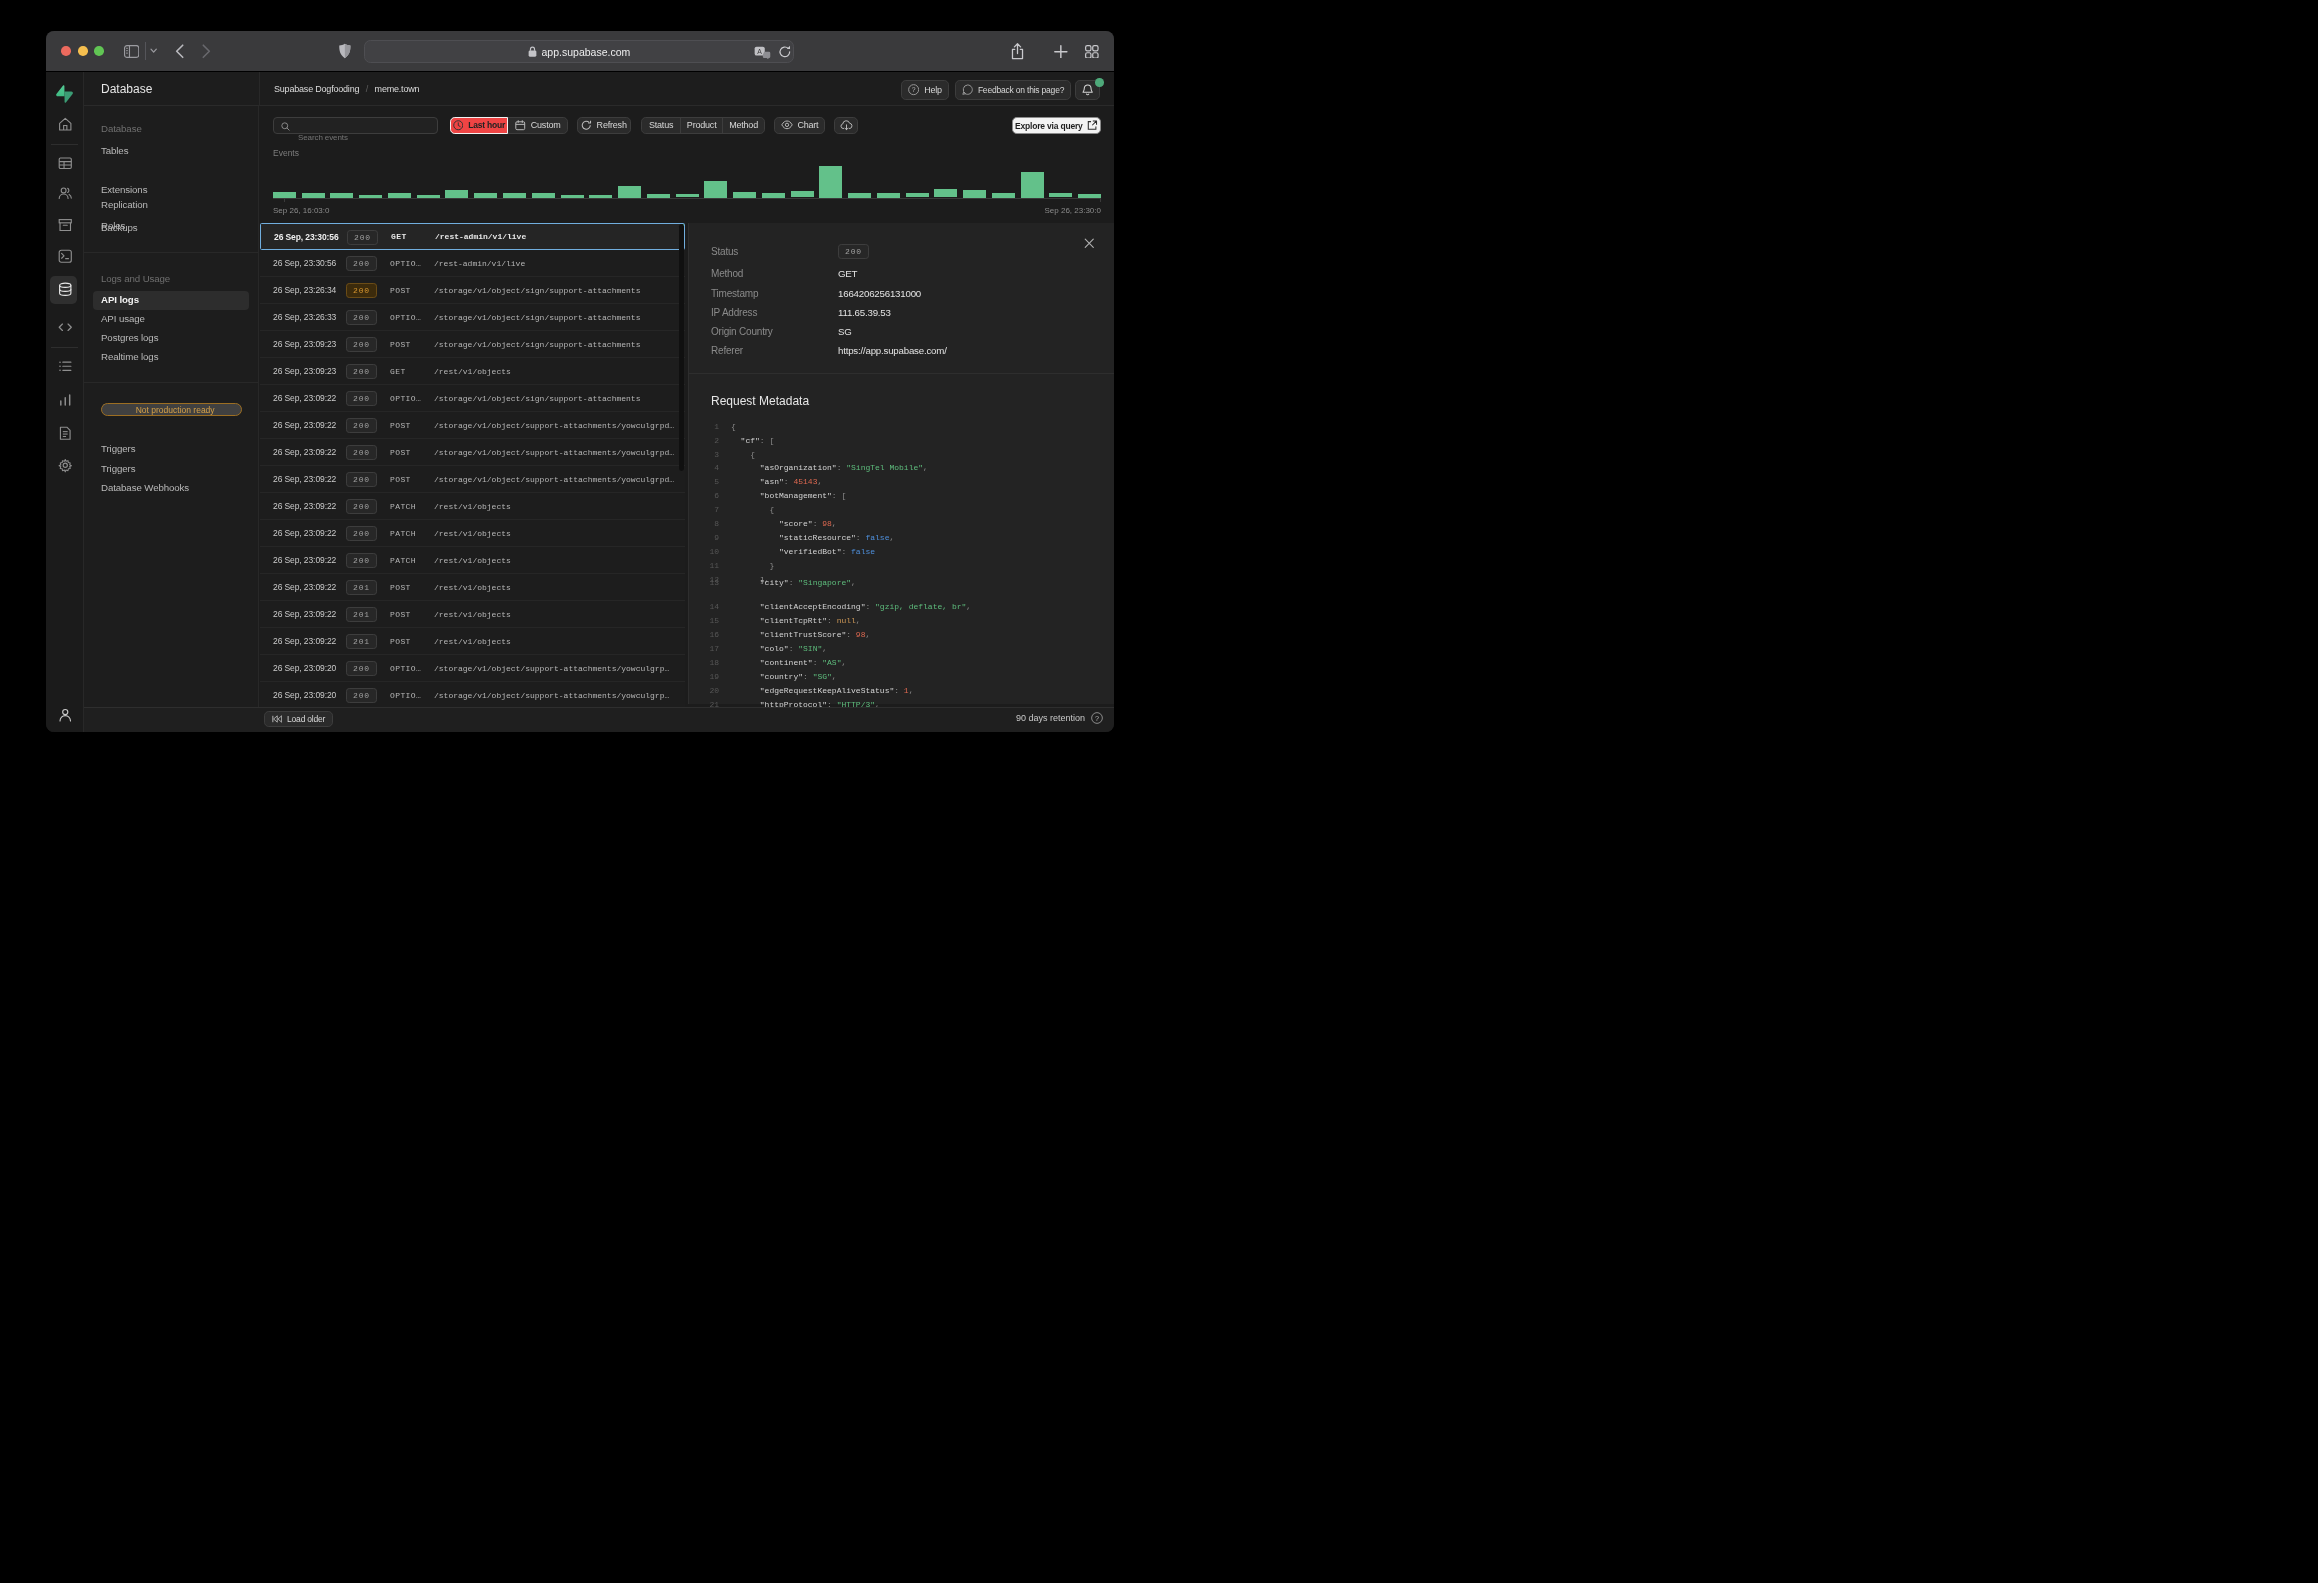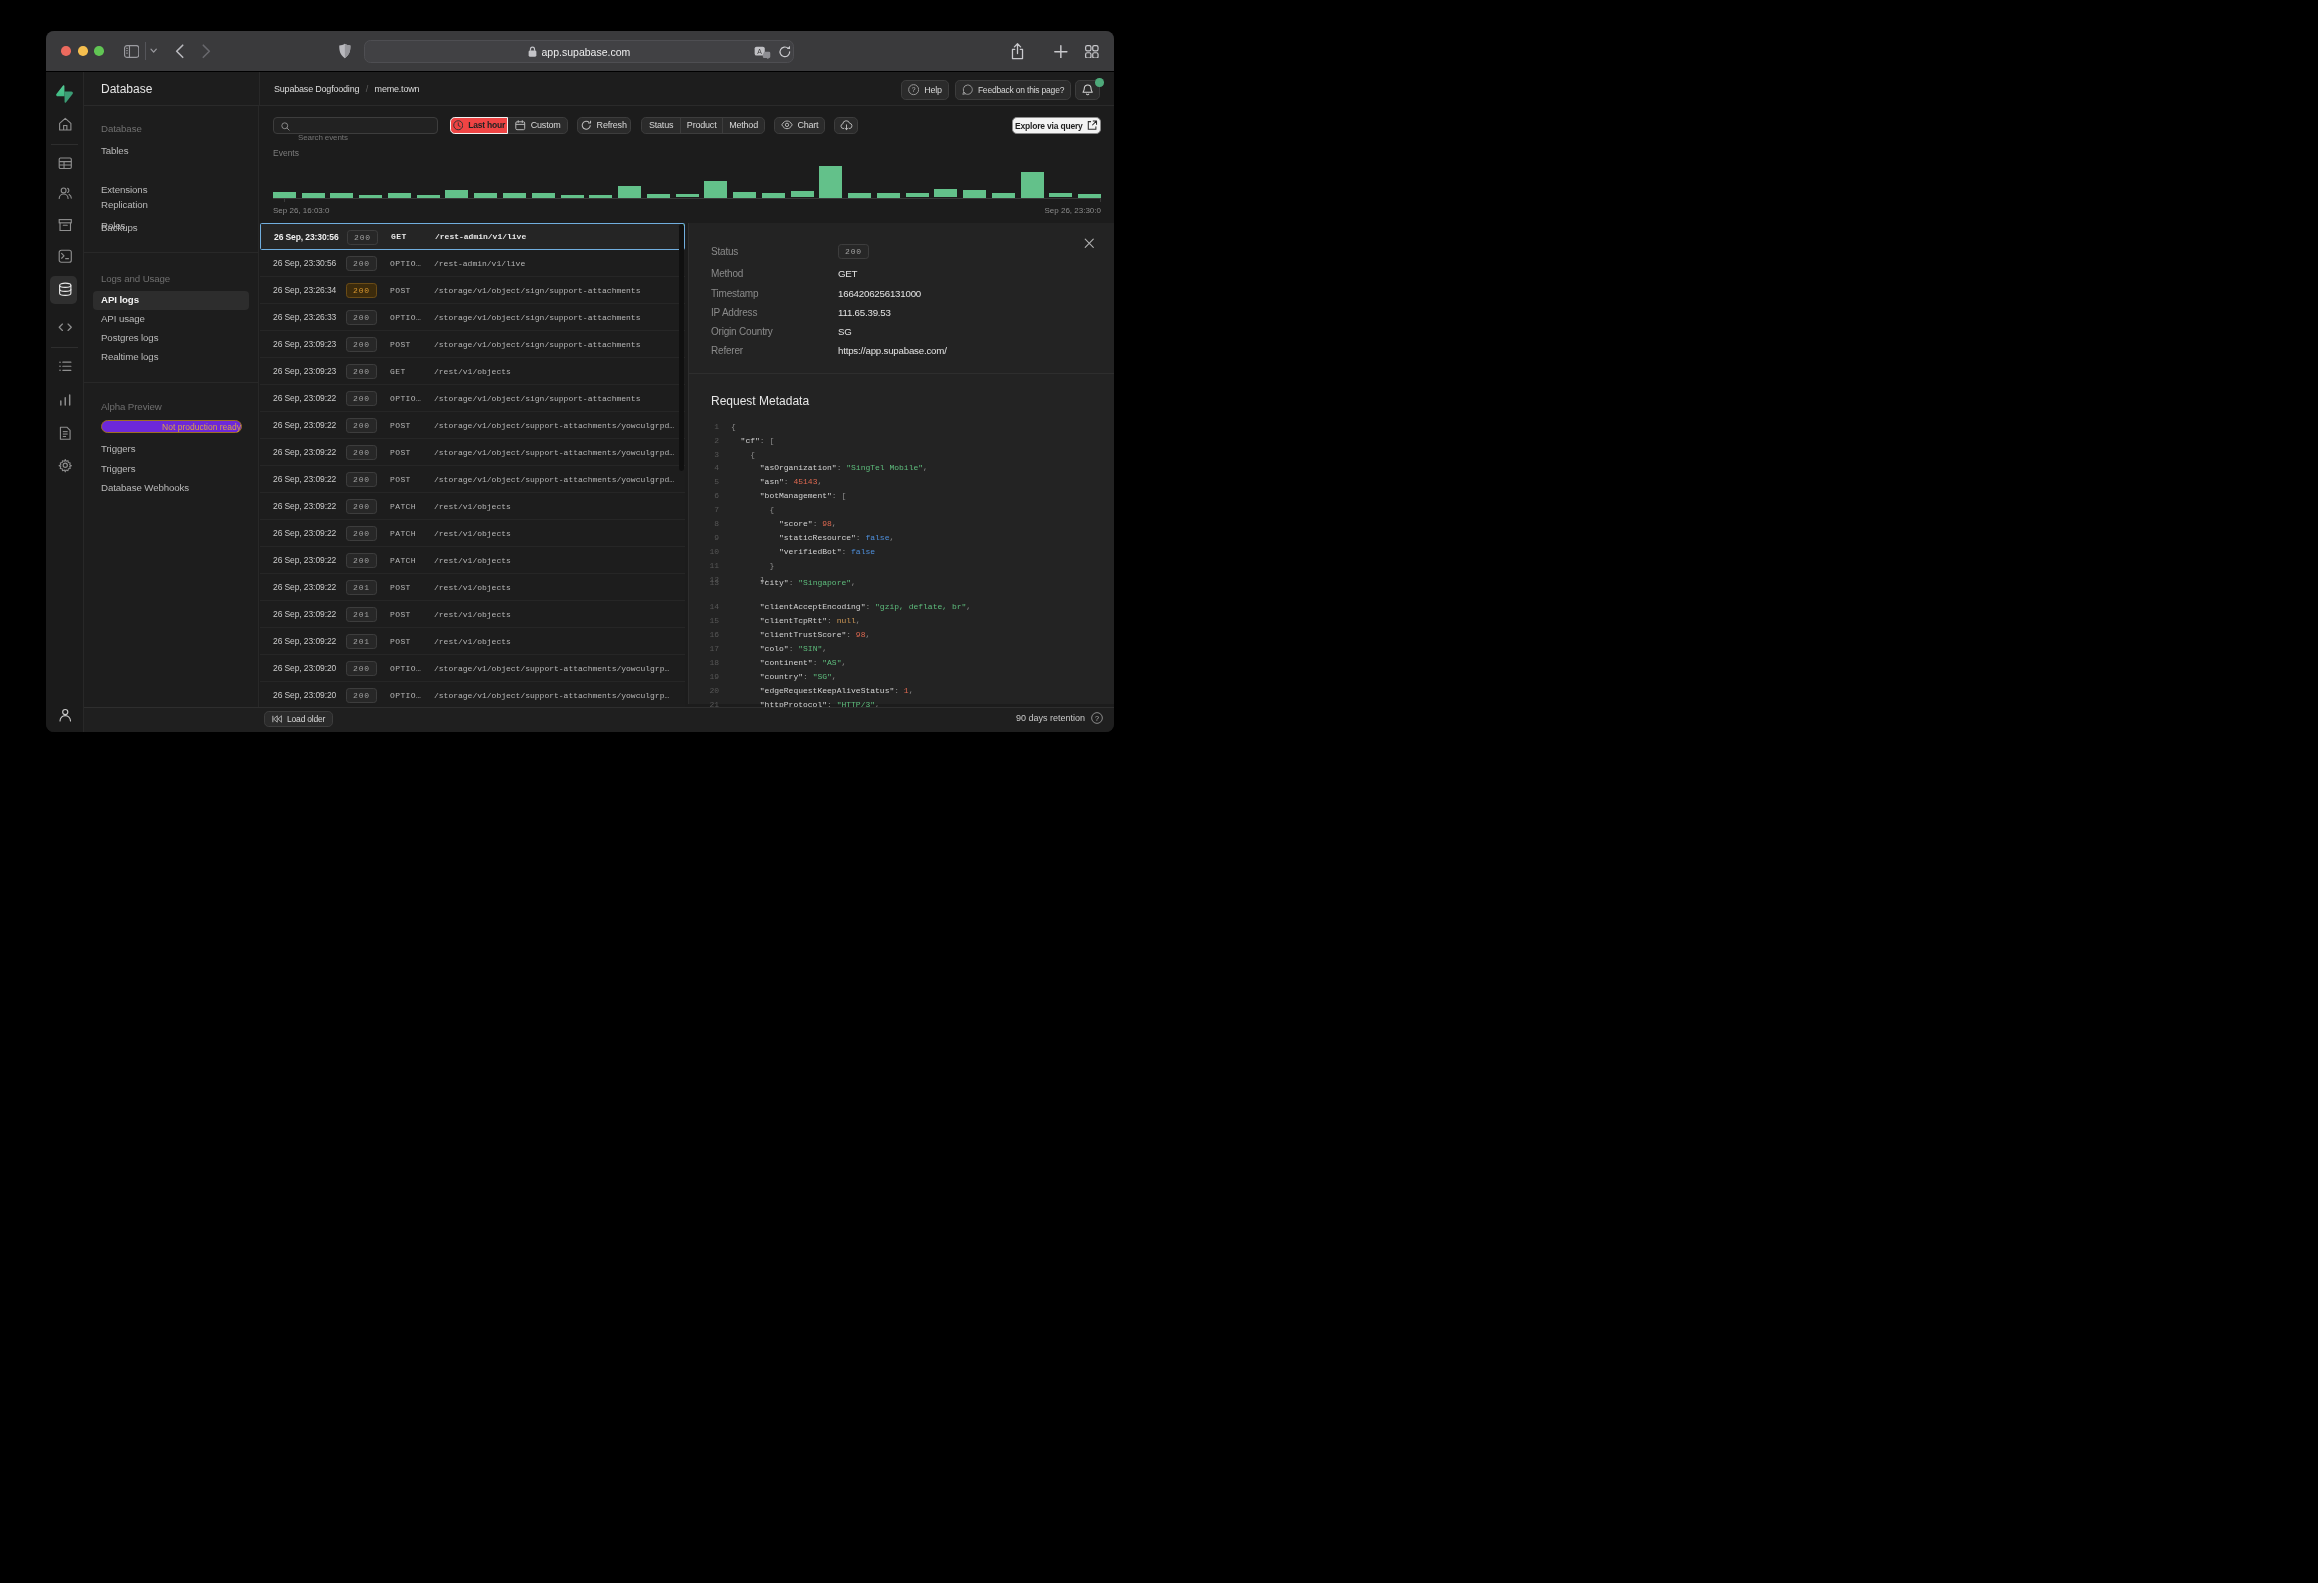--- a/index.html
+++ b/index.html
@@ -199,21 +199,21 @@
     <div class="abs sbitem" style="left:55px;top:190px;height:14.5px;line-height:14.5px;">Backups</div>
     <div class="abs" style="left:38px;top:221px;width:175px;height:0.8px;background:#282828"></div>
     <div class="abs sblabel" style="left:55px;top:241px;height:14.5px;line-height:14.5px;">Logs and Usage</div>
     <div class="abs" style="left:47px;top:260px;width:156px;height:19px;border-radius:4px;background:#2d2d2d"></div>
     <div class="abs sbitem" style="left:55px;top:262px;height:14.5px;line-height:14.5px;color:#f2f2f2;font-weight:bold">API logs</div>
     <div class="abs sbitem" style="left:55px;top:281px;height:14.5px;line-height:14.5px;">API usage</div>
     <div class="abs sbitem" style="left:55px;top:300px;height:14.5px;line-height:14.5px;">Postgres logs</div>
     <div class="abs sbitem" style="left:55px;top:319px;height:14.5px;line-height:14.5px;">Realtime logs</div>
     <div class="abs" style="left:38px;top:351px;width:175px;height:0.8px;background:#282828"></div>
     <div class="abs sblabel" style="left:55px;top:369px;height:14.5px;line-height:14.5px;">Alpha Preview</div>
-    <div class="abs" style="left:55px;top:389px;width:141px;height:13.3px;border-radius:7.3px;background:#6d28d9;border:0.8px solid #9c6e22;color:#d6a147;font-size:8.5px;text-align:right;padding-left:7.3px;line-height:12px">Not production ready</div>
+    <div class="abs" style="left:55px;top:372px;width:141px;height:13.3px;border-radius:7.3px;background:#404040;border:0.8px solid #9c6e22;color:#d6a147;font-size:8.5px;text-align:center;padding-left:7.3px;line-height:12px">Not production ready</div>
     <div class="abs sbitem" style="left:55px;top:411px;height:14.5px;line-height:14.5px;">Triggers</div>
     <div class="abs sbitem" style="left:55px;top:431px;height:14.5px;line-height:14.5px;">Triggers</div>
     <div class="abs sbitem" style="left:55px;top:450px;height:14.5px;line-height:14.5px;">Database Webhooks</div>
     <div class="abs" style="left:227px;top:86px;width:165px;height:17px;border:0.8px solid #3d3d3d;border-radius:4px;background:#222">
       <svg class="abs" style="left:7.3px;top:4px" width="9" height="9" viewBox="0 0 11 11">
         <circle cx="4.6" cy="4.6" r="3.6" fill="none" stroke="#8a8a8a" stroke-width="1.2"></circle>
         <line x1="7.4" y1="7.4" x2="10" y2="10" stroke="#8a8a8a" stroke-width="1.2" stroke-linecap="round"></line>
       </svg>
       <div class="abs" style="left:24px;top:12px;height:15.3px;line-height:15.3px;color:#757575;font-size:8px;letter-spacing:-0.1px">Search events</div>
     </div>

